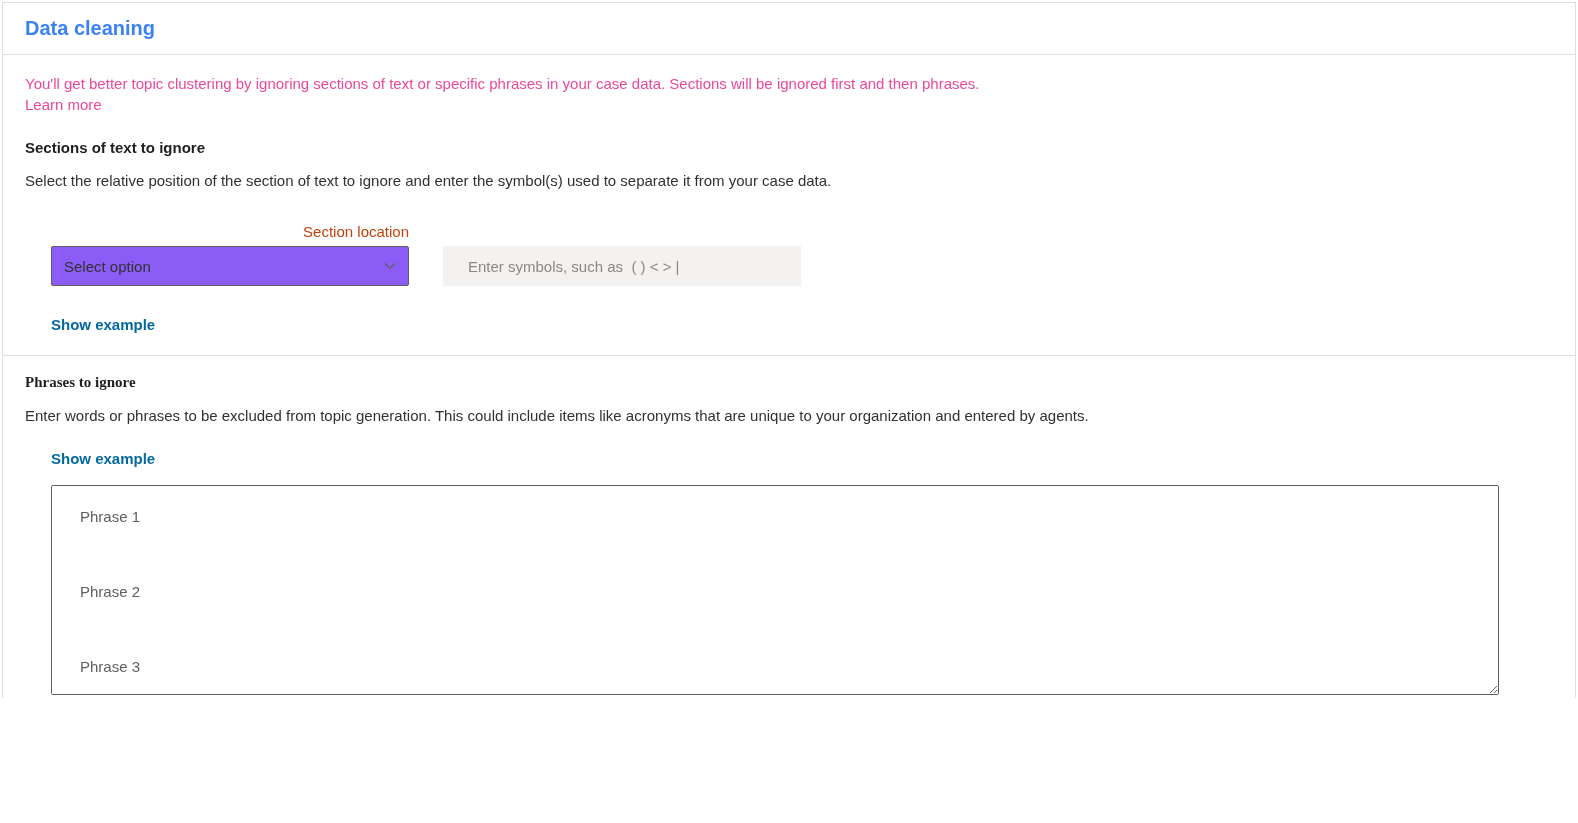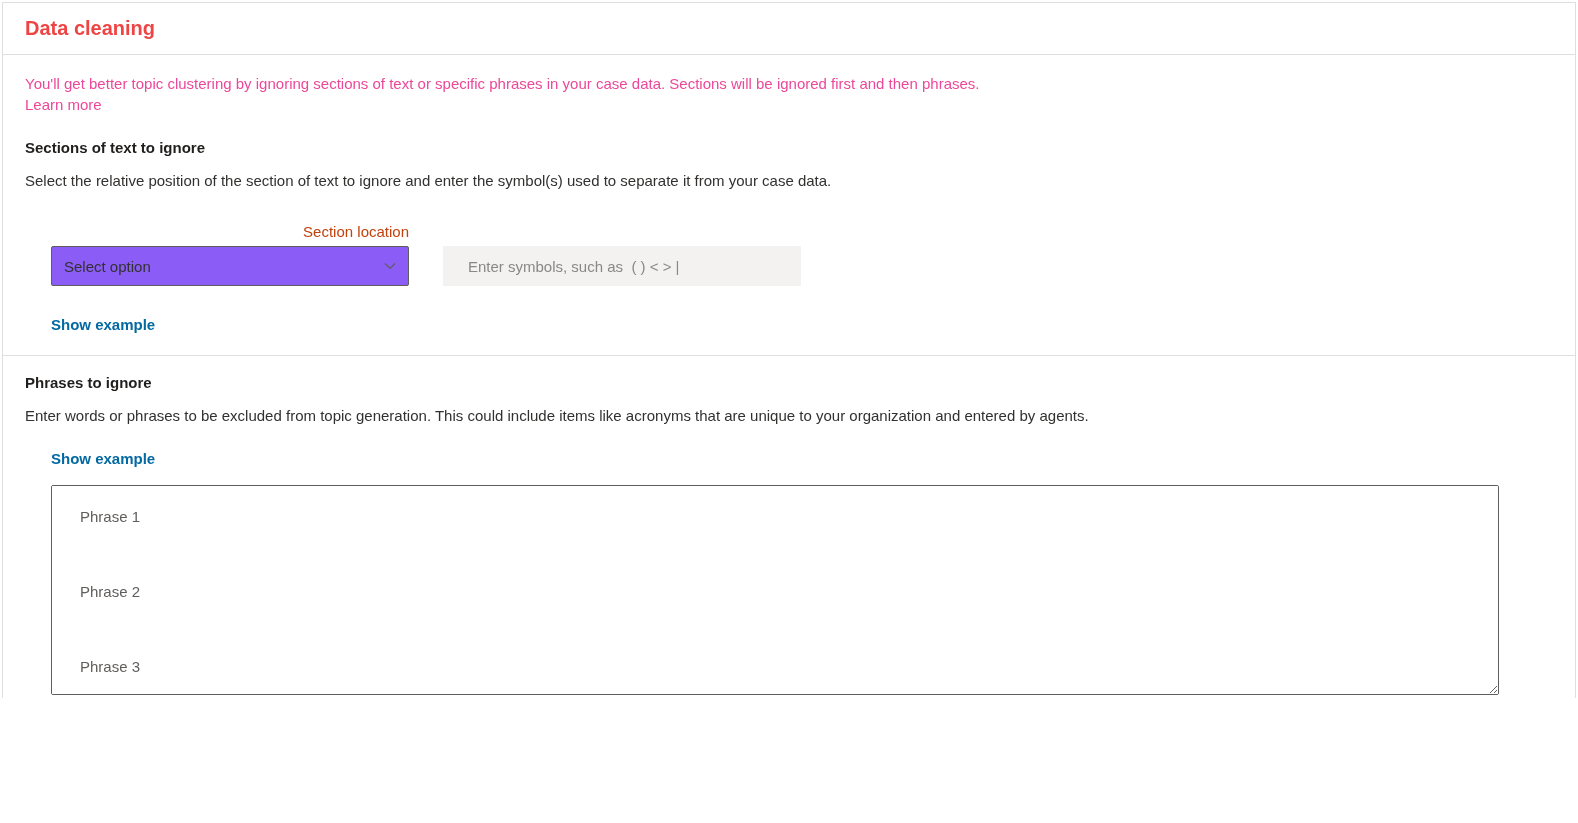--- a/index.html
+++ b/index.html
@@ -18,21 +18,21 @@
     border-bottom: none;
     margin: 2px;
   }
   .panel-header {
     padding: 14px 22px 14px 22px;
     border-bottom: 1px solid #e1dfdd;
   }
   .panel-header h1 {
     font-size: 20px;
     font-weight: 600;
-    color: #ef4444;
+    color: #3b82f6;
   }
   .panel-body {
     padding: 18px 22px 0 22px;
   }
   .intro-text {
     font-size: 15px;
     color: #ec4899;
     line-height: 1.4;
   }
   .learn-more {
@@ -131,20 +131,21 @@
   .divider {
     border: none;
     border-top: 1px solid #e1dfdd;
     margin: 0 -22px;
   }
   .phrases-section {
     padding-top: 18px;
   }
   .phrases-section .section-heading {
     margin-top: 0;
+    font-family: Liberation Serif, serif;
   }
   .phrases-section .show-example {
     margin-top: 24px;
     margin-bottom: 18px;
   }
   .phrases-textarea {
     width: 100%;
     max-width: 1448px;
     height: 210px;
     margin-left: 26px;

